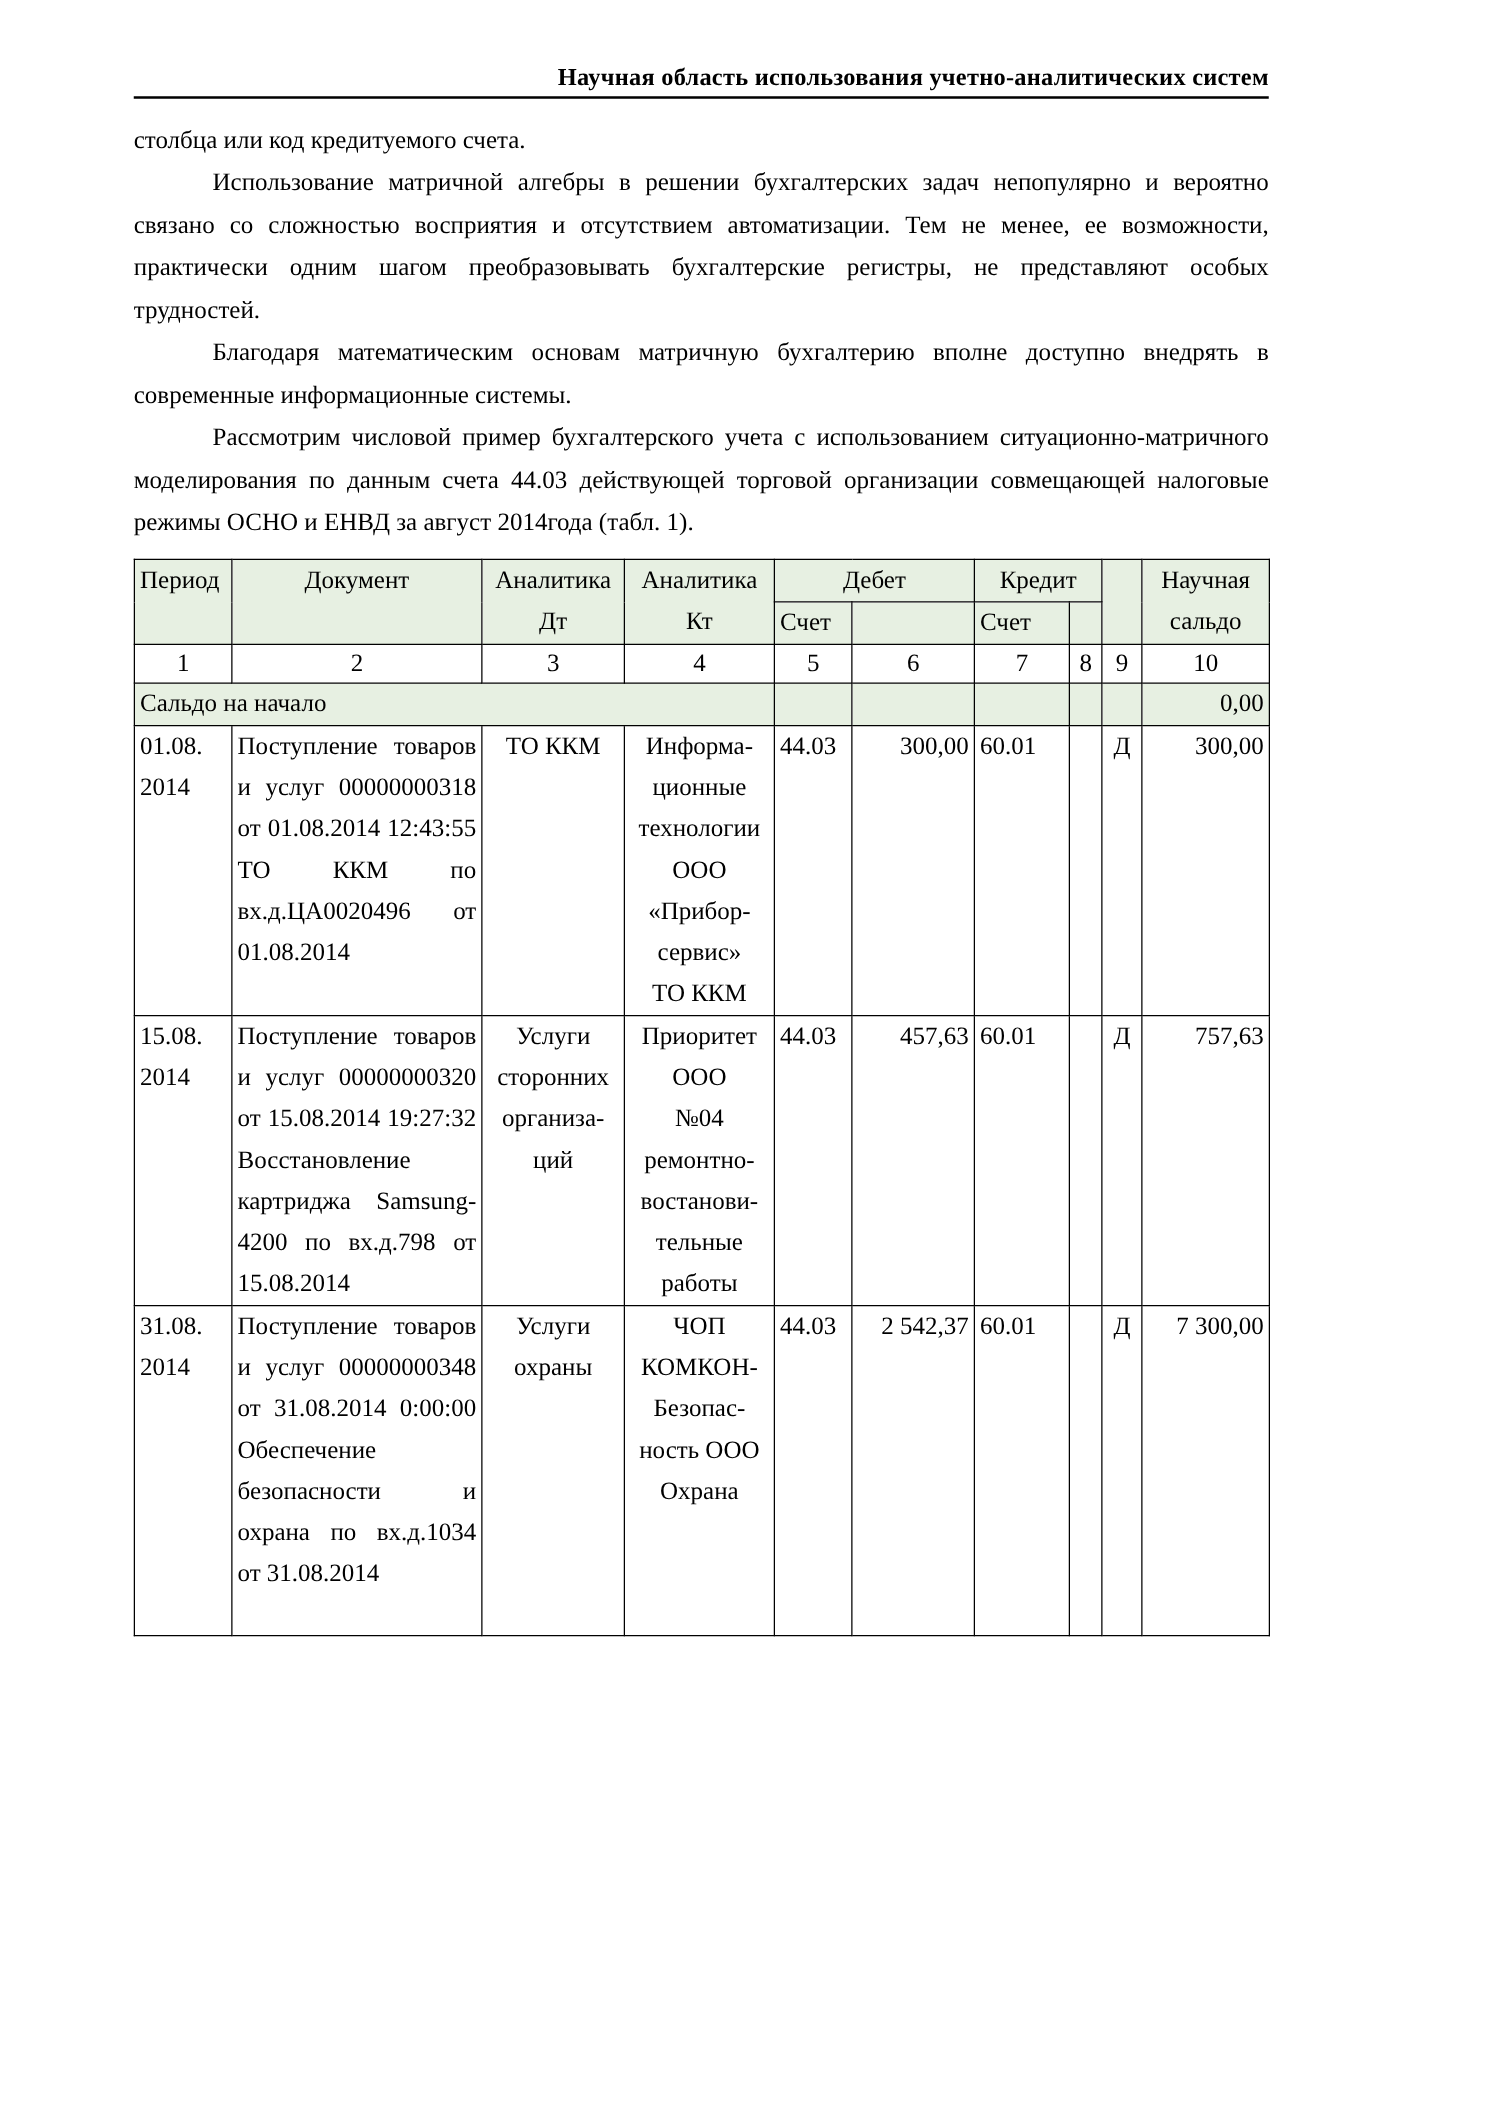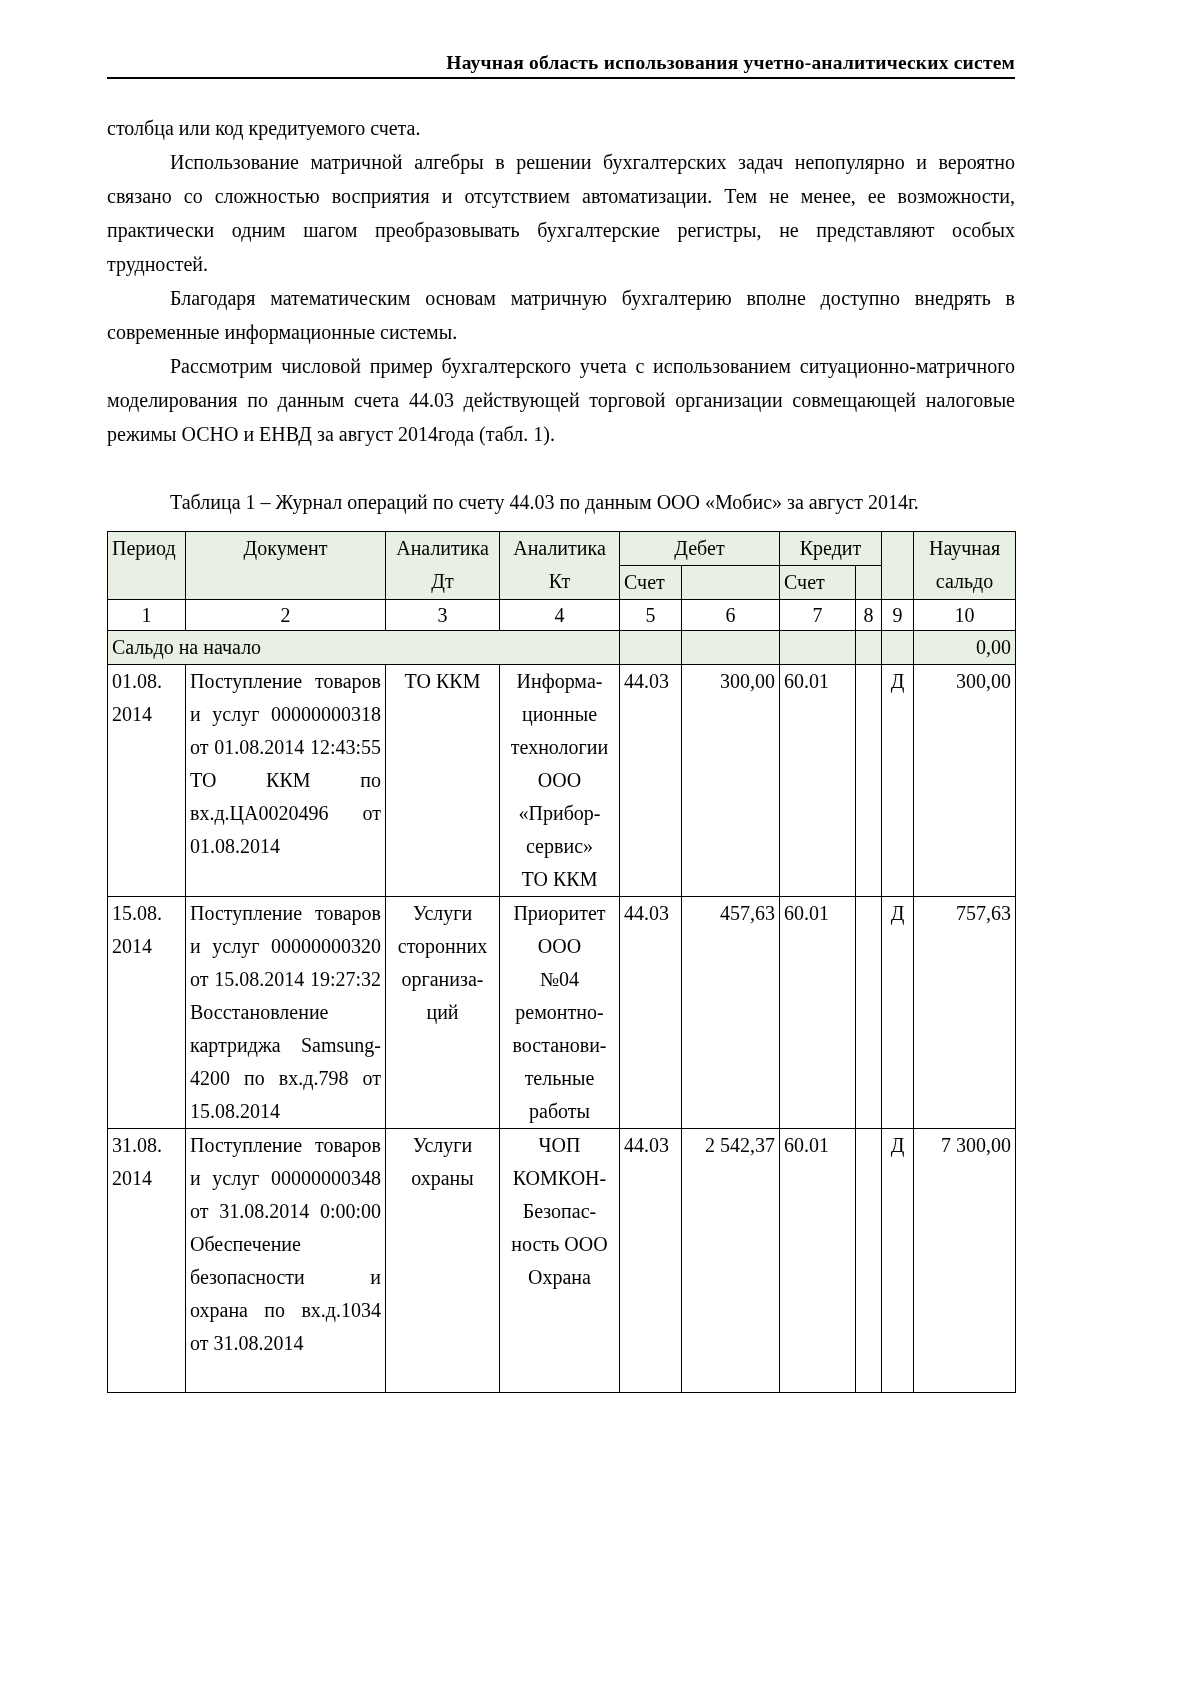--- a/index.html
+++ b/index.html
@@ -9,21 +9,20 @@
     width: 1200px;
     height: 1698px;
     margin: 0 auto;
     background: #ffffff;
     color: #000;
     font-family: "Liberation Serif", "DejaVu Serif", serif;
     font-size: 20px;
     padding: 52px 185px 100px 107px;
     display: flex;
     flex-direction: column;
-    gap: 16px;
   }
   .running-head {
     border-bottom: 2.5px solid #000;
     padding-bottom: 3px;
   }
   .head-title {
     text-align: right;
     font-weight: bold;
     font-size: 19.5px;
     letter-spacing: 0.2px;
@@ -84,21 +83,20 @@
   <header class="running-head">
     <div class="head-title">Научная область использования учетно-аналитических систем</div>
   </header>
 
   <main class="content">
     <p class="para no-indent">столбца или код кредитуемого счета.</p>
     <p class="para">Использование матричной алгебры в решении бухгалтерских задач непопулярно и вероятно связано со сложностью восприятия и отсутствием автоматизации. Тем не менее, ее возможности, практически одним шагом преобразовывать бухгалтерские регистры, не представляют особых трудностей.</p>
     <p class="para">Благодаря математическим основам матричную бухгалтерию вполне доступно внедрять в современные информационные системы.</p>
     <p class="para">Рассмотрим числовой пример бухгалтерского учета с использованием ситуационно-матричного моделирования по данным счета 44.03 действующей торговой организации совмещающей налоговые режимы ОСНО и ЕНВД за август 2014года (табл. 1).</p>
 
-    <p class="para caption">Таблица 1 – Журнал операций по счету 44.03 по данным ООО «Мобис» за август 2014г.</p>
 
     <table class="journal">
       <colgroup>
         <col style="width:78px">
           <col style="width:200px">
           <col style="width:114px">
         <col style="width:120px">
           <col style="width:62px">
           <col style="width:98px">
         <col style="width:76px">

